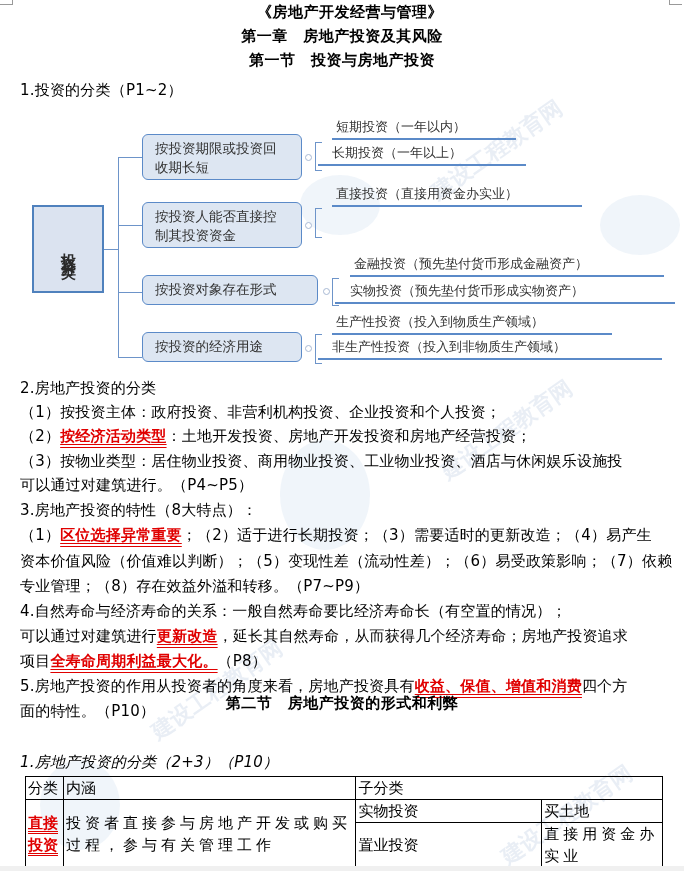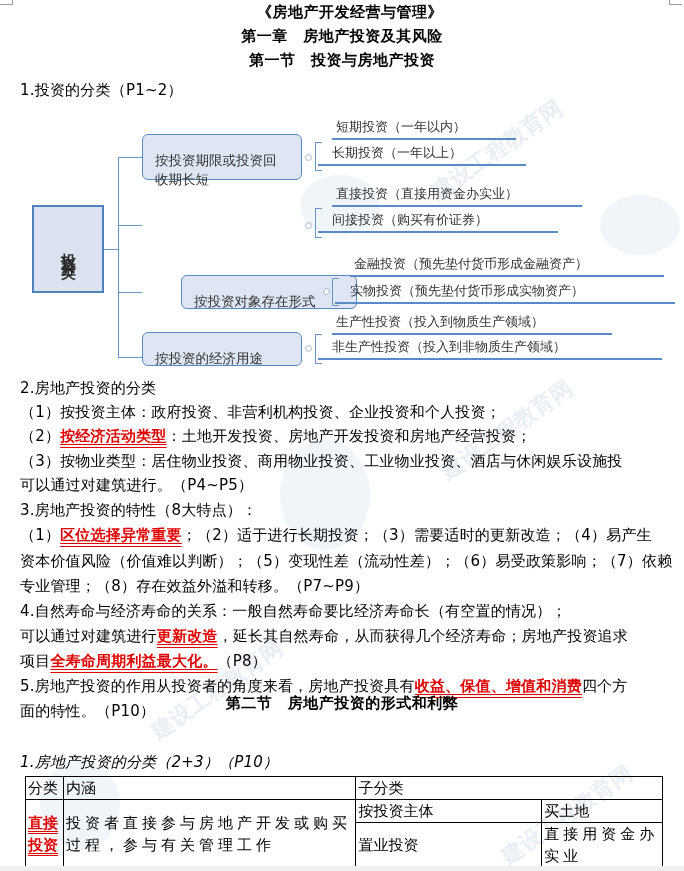--- a/index.html
+++ b/index.html
@@ -25,21 +25,21 @@
     .root {
       position: absolute; left: 32px; top: 95px; width: 72px; height: 88px;
       background: #dbe3f0; border: 2px solid #4f81bd; box-sizing: border-box;
       display: flex; align-items: center; justify-content: center;
       writing-mode: vertical-rl; text-orientation: upright;
       font-weight: bold; font-size: 15px; color: #2a2a2a; letter-spacing: 4px;
     }
     .cat {
       position: absolute; left: 142px; width: 160px;
       background: #dde6f2; border: 1.5px solid #5b8ac8; border-radius: 6px; box-sizing: border-box;
-      font-size: 13.5px; color: #333; padding: 16px 12px; line-height: 19px;
+      font-size: 13.5px; color: #333; padding: 4px 12px; line-height: 19px;
     }
     .leaf {
       position: absolute; font-size: 13px; color: #333; white-space: nowrap;
       border-bottom: 2px solid #5b8ac8; padding: 0 0 2px 4px;
     }
     .vline { position: absolute; border-left: 1.5px solid #6d94c9; }
     .hline { position: absolute; border-top: 1.5px solid #6d94c9; }
     .bracket { position: absolute; border: 1.5px solid #6d94c9; border-right: none; }
     .dot { position: absolute; width: 5px; height: 5px; border: 1px solid #a8b9d4; border-radius: 50%; background: #fff; }
 
@@ -83,26 +83,26 @@
   <div class="hline" style="left:118px;top:115px;width:24px;"></div>
   <div class="hline" style="left:118px;top:182px;width:24px;"></div>
   <div class="hline" style="left:118px;top:247px;width:24px;"></div>
 
   <div class="cat" style="top:24px;height:46px;">按投资期限或投资回收期长短</div>
   <div class="dot" style="left:305px;top:44px;"></div>
   <div class="bracket" style="left:315px;top:32px;width:6px;height:27px;"></div>
   <div class="leaf" style="left:332px;top:8px;width:180px;">短期投资（一年以内）</div>
   <div class="leaf" style="left:318px;top:34px;width:194px;padding-left:14px;">长期投资（一年以上）</div>
 
+  <div class="cat" style="top:92px;height:46px;">按投资人能否直接控制其投资资金</div>
   <div class="dot" style="left:305px;top:112px;"></div>
   <div class="bracket" style="left:315px;top:98px;width:6px;height:28px;"></div>
   <div class="leaf" style="left:332px;top:75px;width:246px;">直接投资（直接用资金办实业）</div>
-  <div class="leaf" style="left:318px;top:101px;width:226px;padding-left:14px;">间接投资（购买有价证券）</div>
 
-  <div class="cat" style="top:165px;height:30px;width:176px;margin-left:39px;">按投资对象存在形式</div>
+  <div class="cat" style="top:165px;height:30px;width:176px;">按投资对象存在形式</div>
   <div class="dot" style="left:323px;top:178px;"></div>
   <div class="bracket" style="left:332px;top:168px;width:6px;height:26px;"></div>
   <div class="leaf" style="left:335px;top:172px;width:325px;padding-left:15px;">实物投资（预先垫付货币形成实物资产）</div>
   <div class="leaf" style="left:350px;top:145px;width:310px;">金融投资（预先垫付货币形成金融资产）</div>
 
   <div class="cat" style="top:222px;height:30px;width:160px;">按投资的经济用途</div>
   <div class="dot" style="left:305px;top:235px;"></div>
   <div class="bracket" style="left:315px;top:224px;width:6px;height:28px;"></div>
   <div class="leaf" style="left:332px;top:203px;width:276px;">生产性投资（投入到物质生产领域）</div>
   <div class="leaf" style="left:318px;top:228px;width:330px;padding-left:14px;">非生产性投资（投入到非物质生产领域）</div>
@@ -151,21 +151,21 @@
     <td>分类</td>
     <td>内涵</td>
     <td colspan="2">子分类</td>
   </tr>
   <tr>
     <td rowspan="2">
       <div class="em">直接</div>
       <div class="em">投资</div>
     </td>
     <td rowspan="2" class="spaced">投资者直接参与房地产开发或购买过程，参与有关管理工作</td>
-    <td>按投资主体</td>
+    <td>实物投资</td>
     <td>买土地</td>
   </tr>
   <tr>
     <td>置业投资</td>
     <td class="spaced">直接用资金办实业</td>
   </tr>
 </tbody>
   </table>
 
 <div class="bottom-bar"></div>

